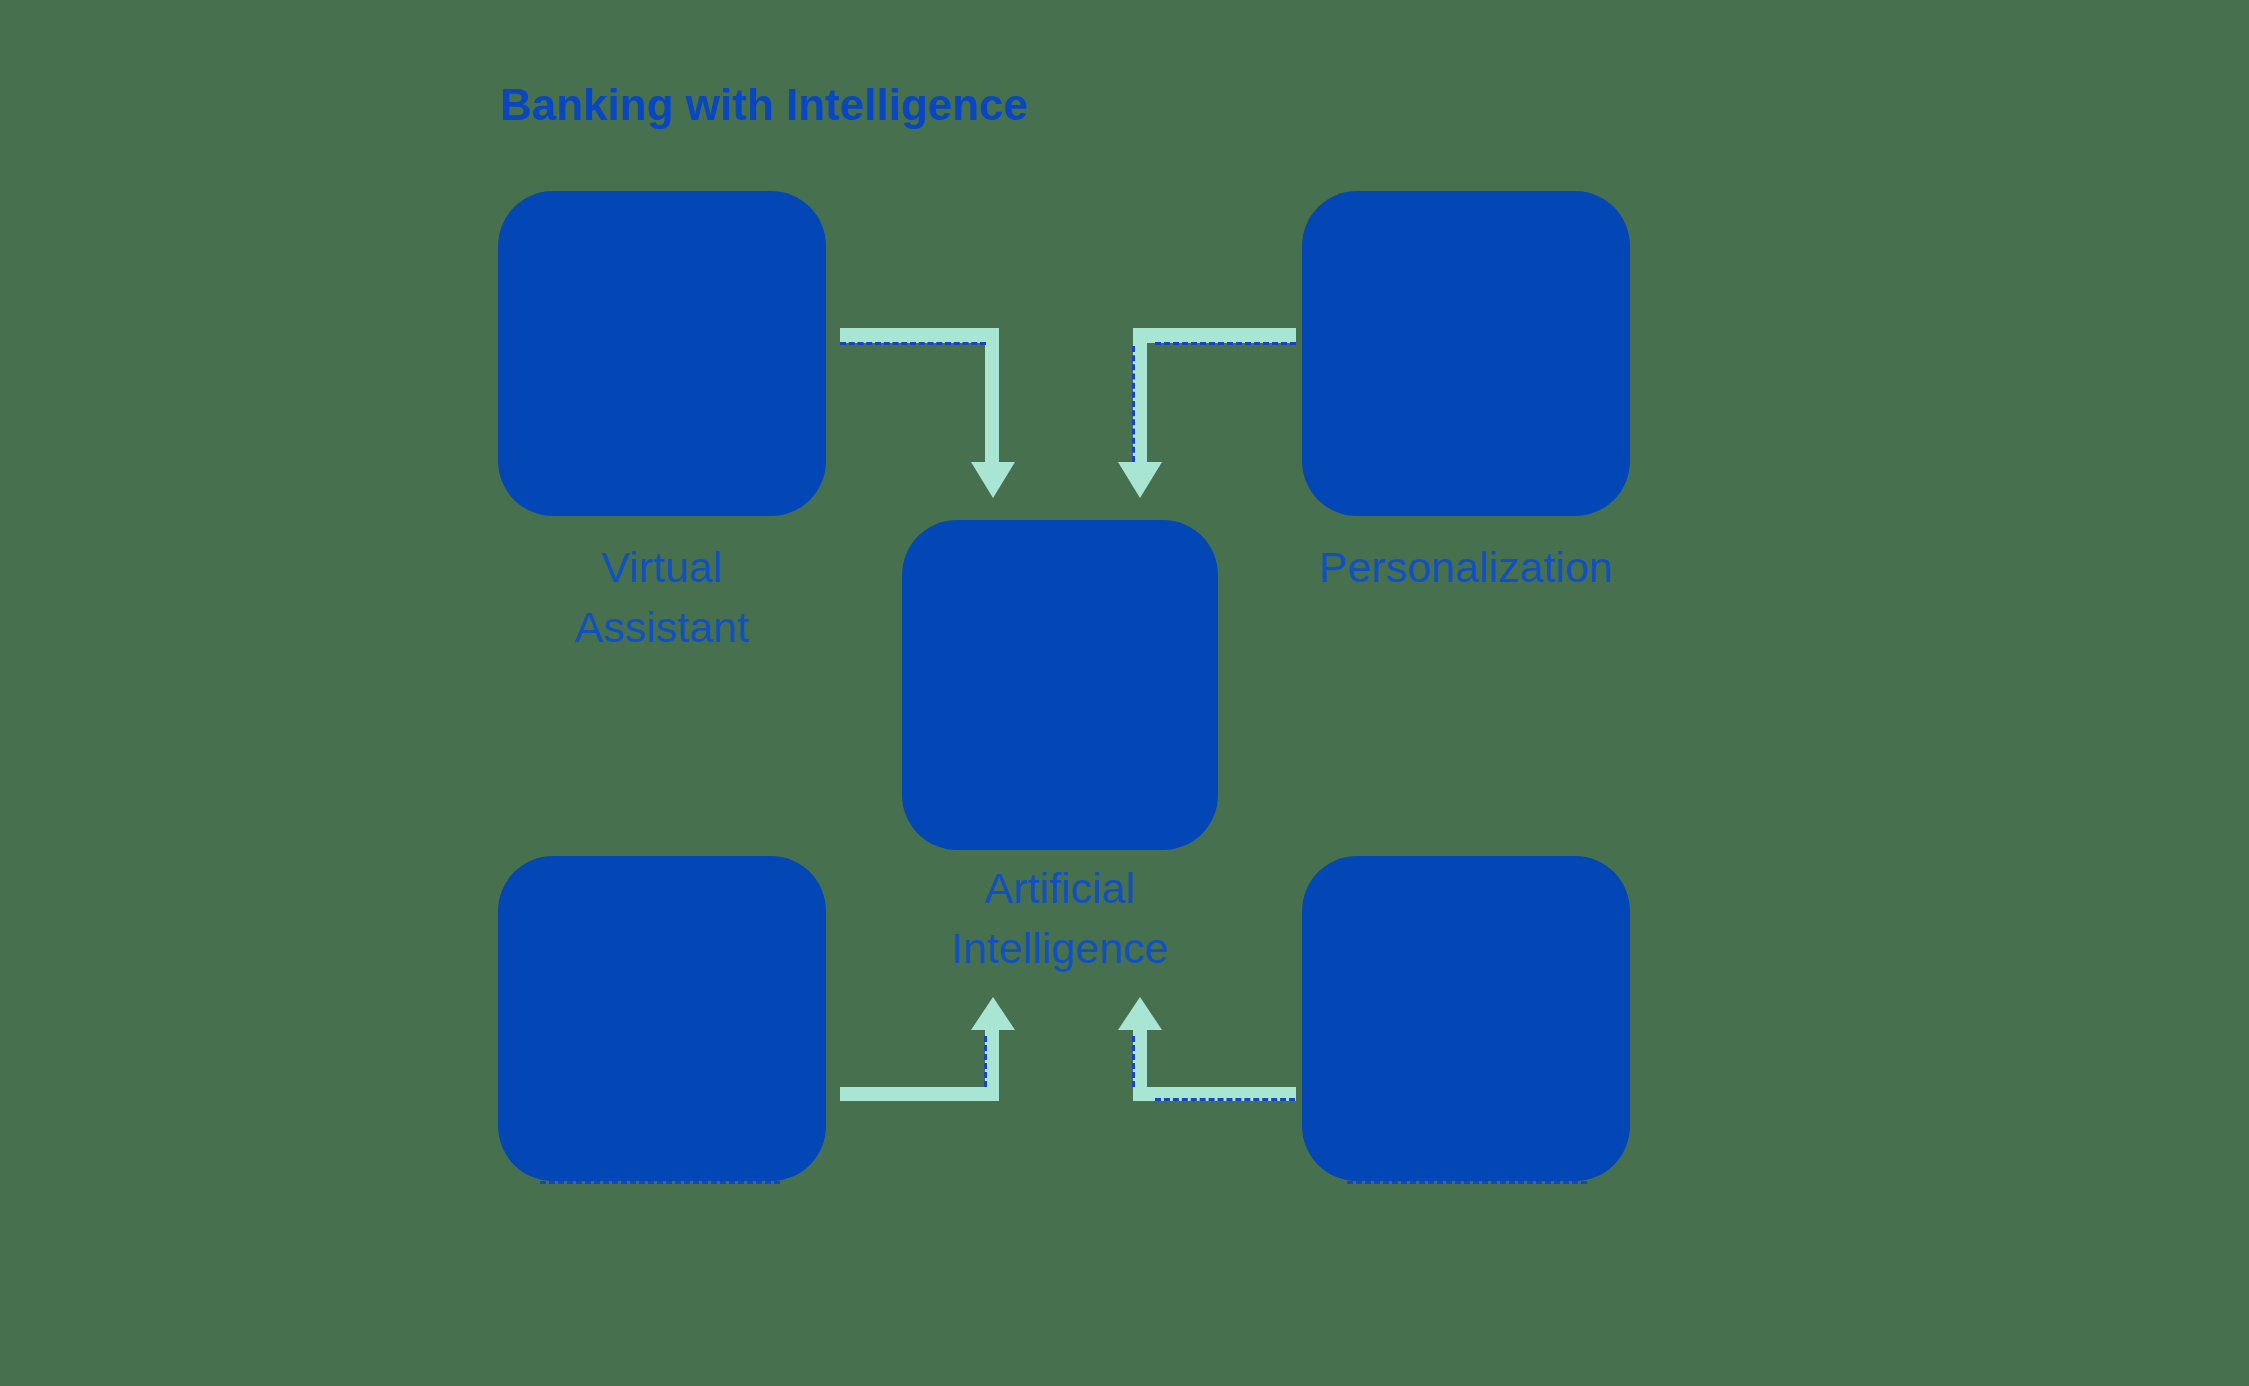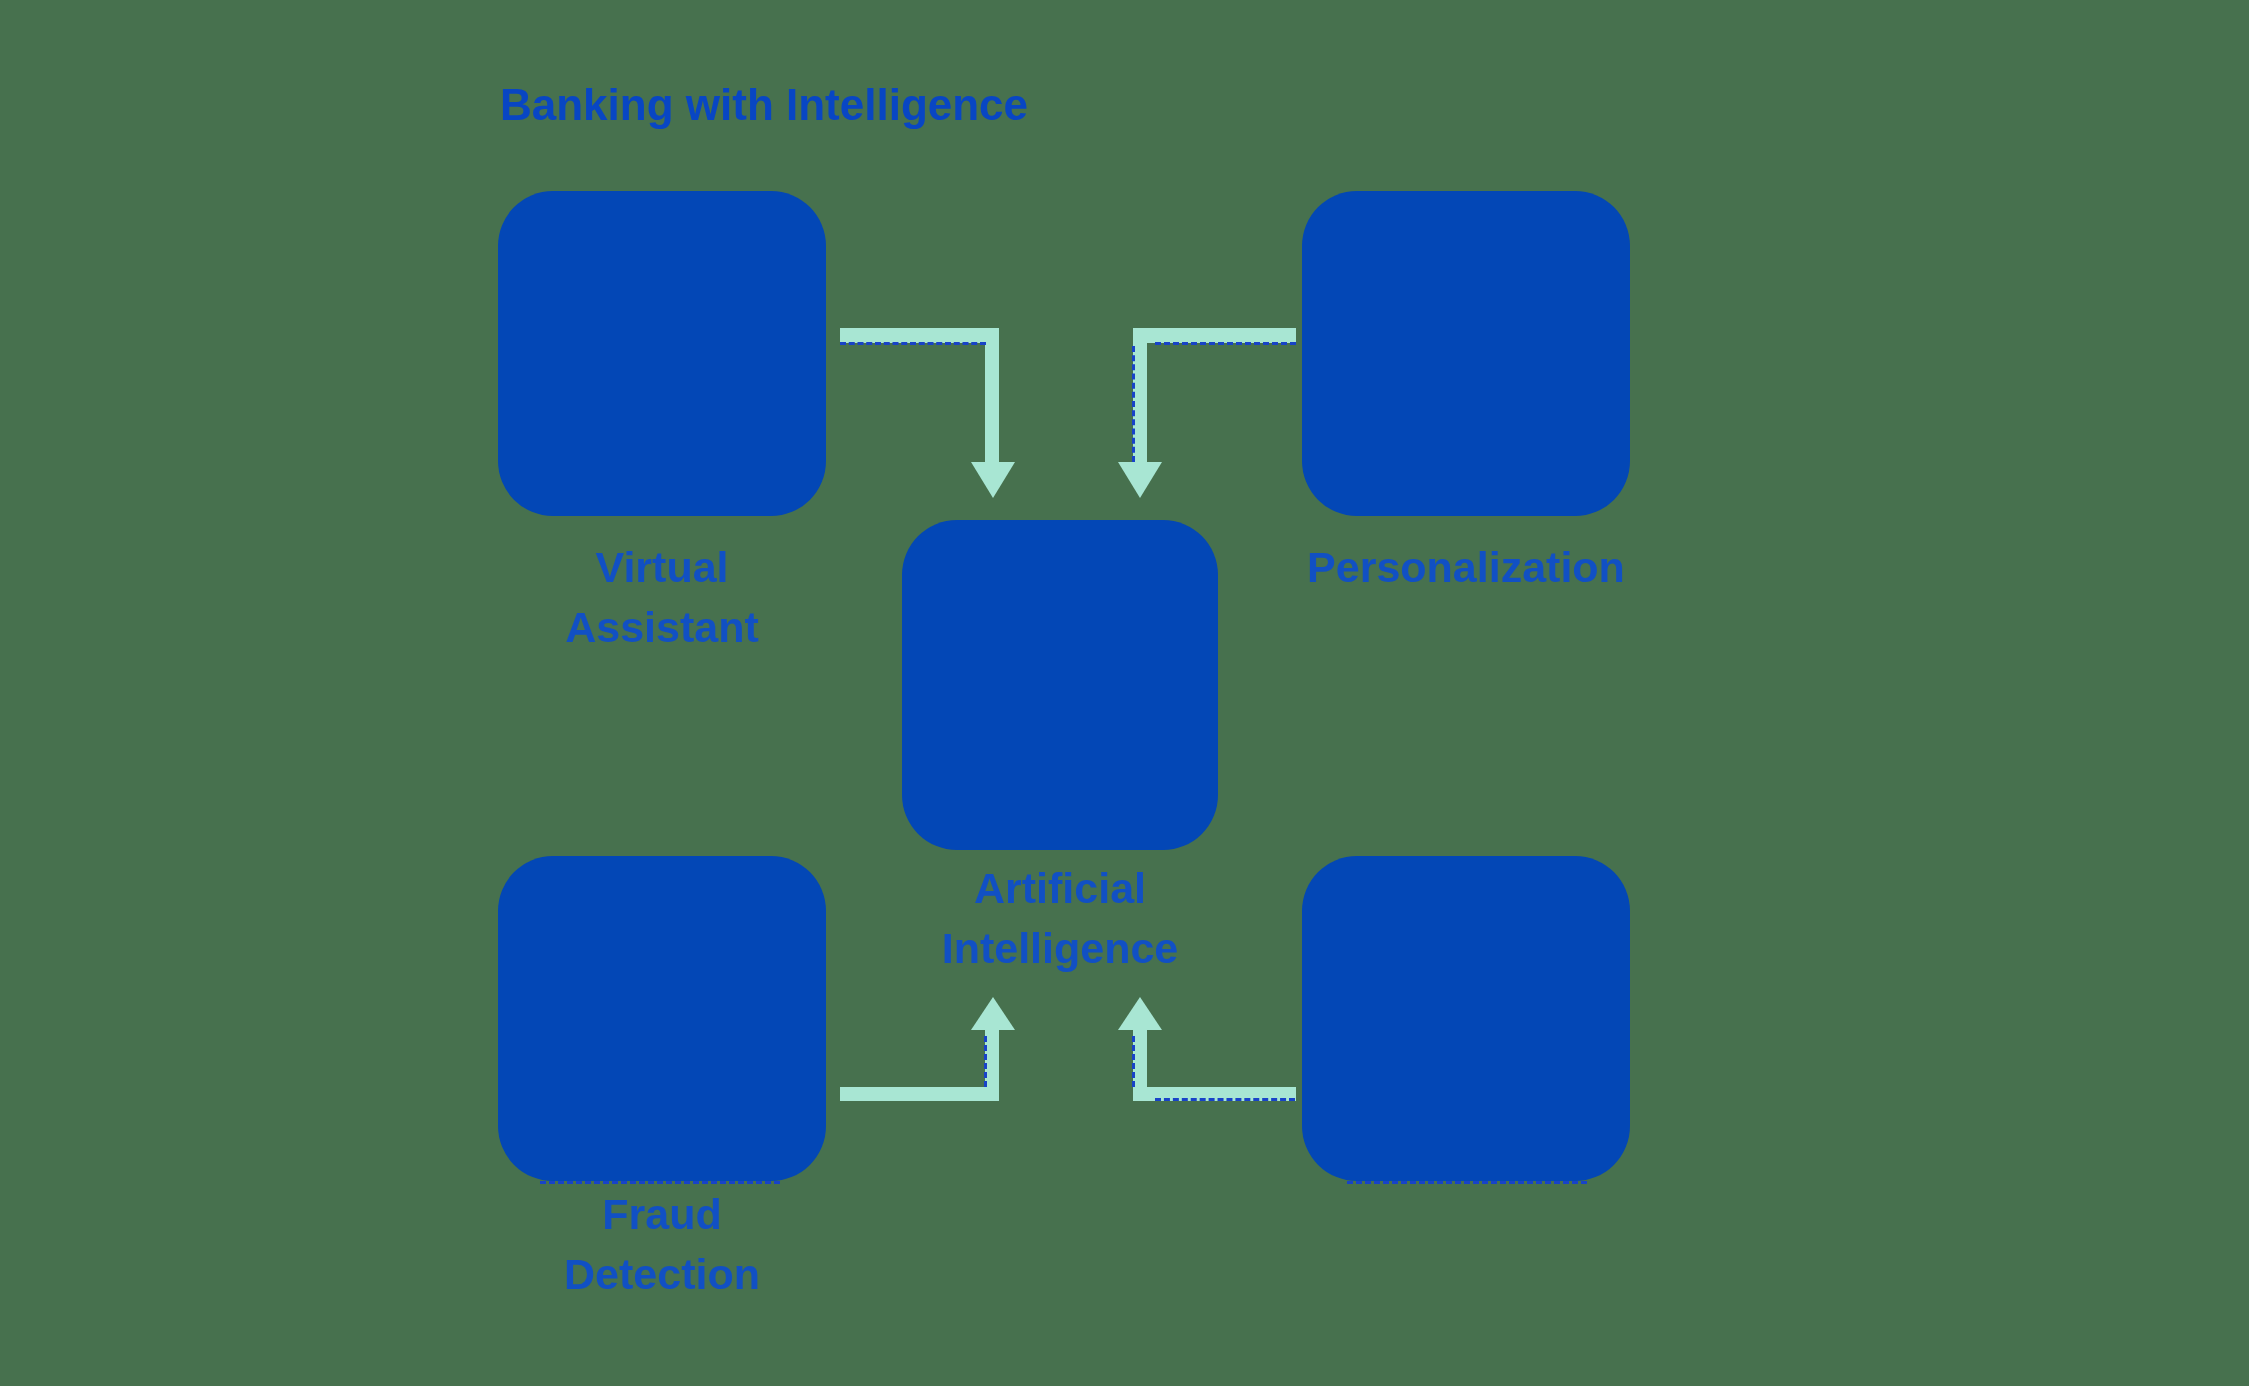--- a/index.html
+++ b/index.html
@@ -30,21 +30,21 @@
     background:var(--node-fill);
     border-radius:55px;
   }
   .node-tl{left:498px;top:191px;width:328px;height:325px;}
   .node-tr{left:1302px;top:191px;width:328px;height:325px;}
   .node-c {left:902px;top:520px;width:316px;height:330px;}
   .node-bl{left:498px;top:856px;width:328px;height:325px;}
   .node-br{left:1302px;top:856px;width:328px;height:325px;}
   .node-label{
     position:absolute;
-    font-size:43px;font-weight:700;line-height:60px;
+    font-size:43px;font-weight:400;line-height:60px;
     color:var(--label-text);
     text-align:center;
     white-space:pre-line;
   }
   .lbl-va{left:498px;top:537px;width:328px;}
   .lbl-pe{left:1302px;top:537px;width:328px;}
   .lbl-ai{left:902px;top:858px;width:316px;}
   .lbl-fd{left:498px;top:1184px;width:328px;}
   .lbl-cs{left:1302px;top:1184px;width:328px;}
   .seg{position:absolute;background:var(--arrow);}
@@ -101,22 +101,20 @@
   <div class="node node-tr"></div>
   <div class="node node-c"></div>
   <div class="node node-bl"></div>
   <div class="node node-br"></div>
 
   <div class="node-label lbl-va">Virtual
 Assistant</div>
   <div class="node-label lbl-pe">Personalization</div>
   <div class="node-label lbl-ai">Artificial
 Intelligence</div>
-  <div class="node-label lbl-fd">Fraud
-Detection</div>
 
   <div>
     <div class="seg a1-bar"></div>
     <div class="seg a1-shaft"></div>
     <div class="a1-head"></div>
     <div class="a1-dash"></div>
   </div>
 
   <div>
     <div class="seg a2-bar"></div>

